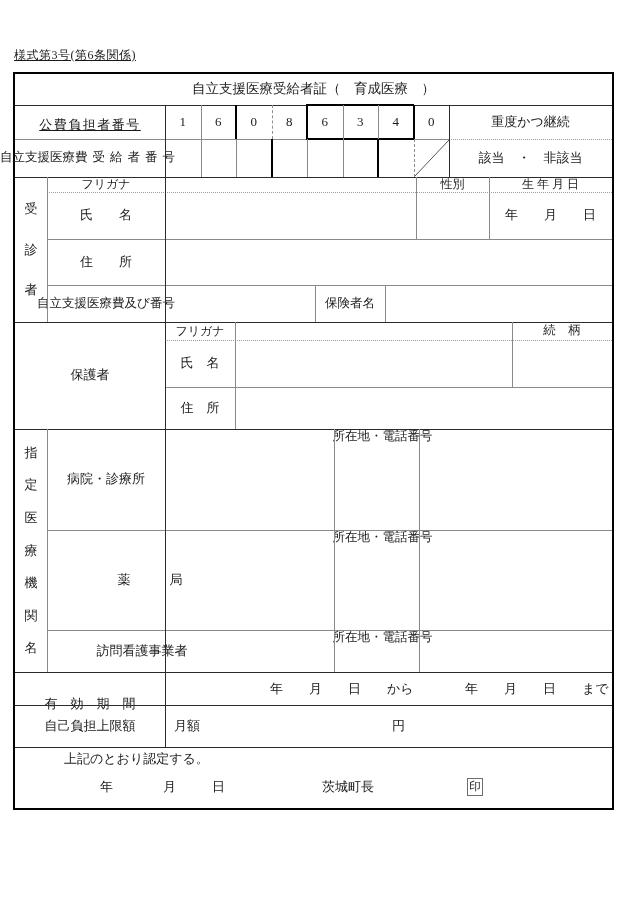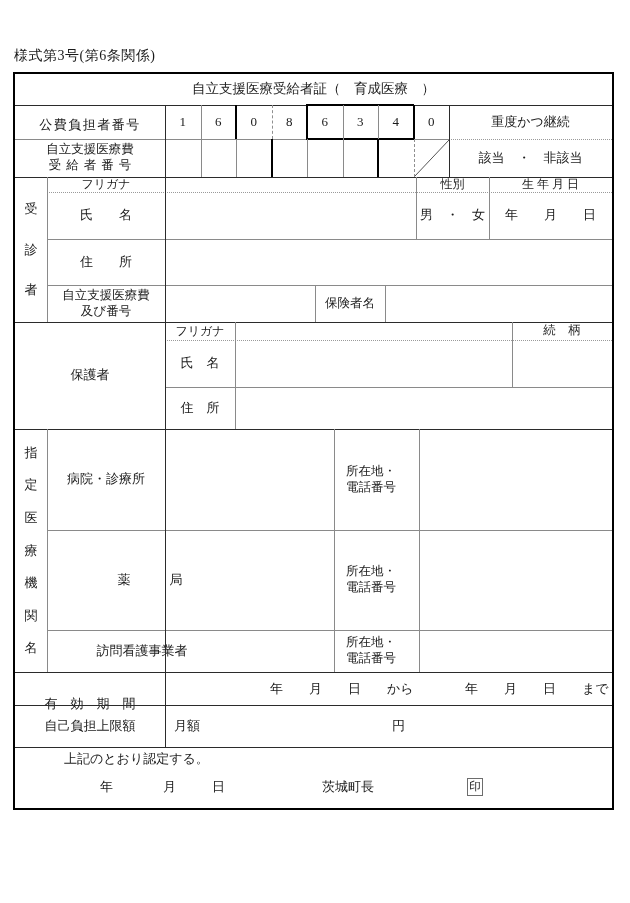--- a/index.html
+++ b/index.html
@@ -1,23 +1,23 @@
 <!DOCTYPE html>
 <html><head>
 <meta charset="utf-8">
 <style>
   html,body{margin:0;padding:0;background:#ffffff;}
   .page{
     position:relative;width:630px;height:903px;background:#ffffff;overflow:hidden;
     font-family:"Liberation Serif","DejaVu Serif",serif;color:#1a1a1a;
   }
-  .form-code{position:absolute;left:14px;top:47px;font-size:14px;letter-spacing:.5px;}
+  .form-code{position:absolute;left:14px;top:47px;font-size:12px;letter-spacing:.5px;text-decoration:underline;}
   .sheet{position:absolute;left:13px;top:72px;width:601px;height:738px;border:2px solid #000;box-sizing:border-box;}
   .cell{position:absolute;display:flex;align-items:center;justify-content:center;font-size:13px;line-height:1.25;text-align:right;white-space:pre;}
-  .cell.col{flex-direction:column;}
+  .cell.col{flex-direction:row;}
   .small{font-size:12px;}
   .mid{font-size:12.5px;}
   
   .hl{position:absolute;height:1px;background:#8a8a8a;}
   .hl.dark{background:#2b2b2b;}
   .hl.thick{height:2px;background:#000;}
   .hl.dot{height:0;background:none;border-top:1px dotted #9a9a9a;}
   .vl{position:absolute;width:1px;background:#8a8a8a;}
   .vl.dark{background:#2b2b2b;}
   .vl.thick{width:2px;background:#000;}
@@ -30,21 +30,21 @@
 <body>
 
 <div class="page">
 
   <div class="form-code">様式第3号(第6条関係)</div>
 
   <div class="sheet">
 
     <div class="cell" style="left:0;top:0;width:597px;height:31px;font-size:13.5px;">自立支援医療受給者証（　育成医療　）</div>
 
-    <div class="cell" style="left:0;top:34px;width:150px;height:34px;letter-spacing:1.5px;">公費負担者番号</div>
+    <div class="cell" style="left:0;top:34px;width:150px;height:34px;letter-spacing:1.5px;text-decoration:underline;">公費負担者番号</div>
     <div class="cell" style="left:150px;top:31px;width:35.5px;height:34px;">1</div>
     <div class="cell" style="left:185.5px;top:31px;width:35.5px;height:34px;">6</div>
     <div class="cell" style="left:221px;top:31px;width:35.5px;height:34px;">0</div>
     <div class="cell" style="left:256.5px;top:31px;width:35.5px;height:34px;">8</div>
     <div class="cell" style="left:292px;top:31px;width:35.5px;height:34px;">6</div>
     <div class="cell" style="left:327.5px;top:31px;width:35.5px;height:34px;">3</div>
     <div class="cell" style="left:363px;top:31px;width:35.5px;height:34px;">4</div>
     <div class="cell" style="left:398.5px;top:31px;width:35.5px;height:34px;">0</div>
     <div class="cell" style="left:434px;top:31px;width:163px;height:34px;">重度かつ継続</div>
 
@@ -56,21 +56,20 @@
 
     <div class="vtext" style="left:0;top:103px;width:32px;height:145px;">
         <div>受</div>
         <div>診</div>
         <div>者</div>
       </div>
     <div class="cell small" style="left:32px;top:103px;width:118px;height:15px;">フリガナ</div>
     <div class="cell small" style="left:401px;top:103px;width:73px;height:15px;">性別</div>
     <div class="cell small" style="left:474px;top:103px;width:123px;height:15px;">生 年 月 日</div>
     <div class="cell" style="left:32px;top:118px;width:118px;height:47px;">氏　　名</div>
-    <div class="cell" style="left:401px;top:118px;width:73px;height:47px;">男　・　女</div>
     <div class="cell" style="left:474px;top:118px;width:123px;height:47px;">年　　月　　日</div>
     <div class="cell" style="left:32px;top:165px;width:118px;height:46px;">住　　所</div>
     <div class="cell col" style="left:32px;top:211px;width:118px;height:37px;">
       <span class="mid">自立支援医療費</span>
       <span class="mid">及び番号</span>
     </div>
     <div class="cell mid" style="left:300px;top:211px;width:70px;height:37px;">保険者名</div>
 
     <div class="cell" style="left:0;top:248px;width:150px;height:107px;">保護者</div>
     <div class="cell small" style="left:150px;top:248px;width:70px;height:18px;">フリガナ</div>

